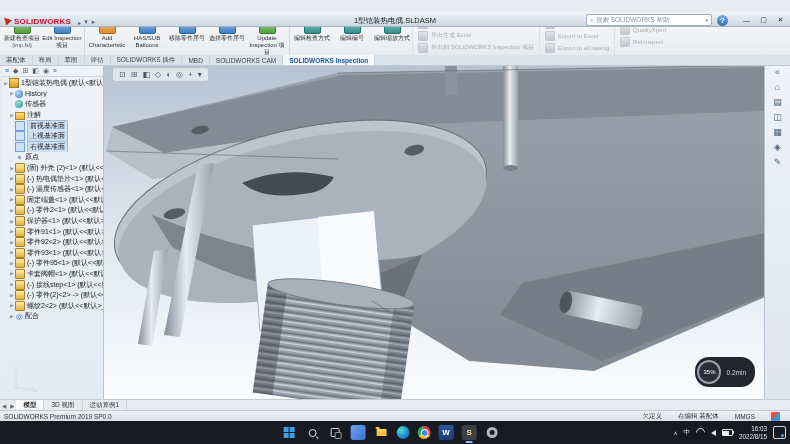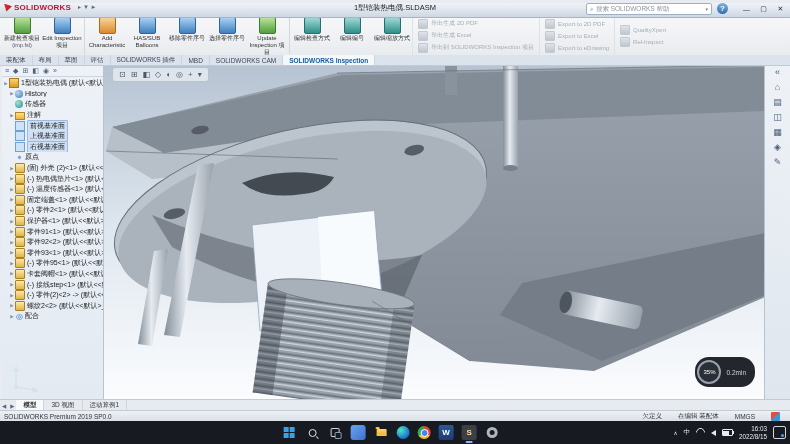--- a/index.html
+++ b/index.html
@@ -1,21 +1,21 @@
 <!DOCTYPE html>
 <html><head>
 <meta charset="utf-8">
 <style>
   html,body{margin:0;padding:0;background:#333;}
   #app{position:relative;width:790px;height:444px;overflow:hidden;background:#e8ecf1;
        font-family:"Liberation Sans","DejaVu Sans",sans-serif;-webkit-font-smoothing:antialiased;}
   
-  .titlebar{position:absolute;left:0;top:3px;right:0;height:14px;
+  .titlebar{position:absolute;left:0;top:12px;right:0;height:14px;
     background:linear-gradient(#f0f4f9,#cdd7e3);border-bottom:1px solid #a9b4c2;
-    display:flex;align-items:flex-start;font-size:8px;color:#333;z-index:20;}
+    display:flex;align-items:flex-end;font-size:8px;color:#333;z-index:20;}
   .logo{display:flex;align-items:center;gap:2px;padding:0 4px;}
   .logo-mark{width:8px;height:8px;background:linear-gradient(135deg,#e5352b,#9c1b14);
     clip-path:polygon(0 0,100% 35%,30% 100%);}
   .logo-text{color:#c8102e;font-weight:bold;font-size:8px;letter-spacing:.2px;}
   .menu-arrow{color:#667;font-size:6px;padding:0 3px;}
   .qbar{display:flex;gap:4px;color:#5a6b7c;font-size:7px;}
   .doc-title{position:absolute;left:50%;transform:translateX(-50%);font-size:7.5px;color:#222;}
   .search-box{position:absolute;right:78px;width:118px;height:10px;background:#fff;
     border:1px solid #9fb0c4;border-radius:2px;display:flex;align-items:center;gap:2px;
     padding:0 3px;font-size:6.5px;color:#8a94a0;}

